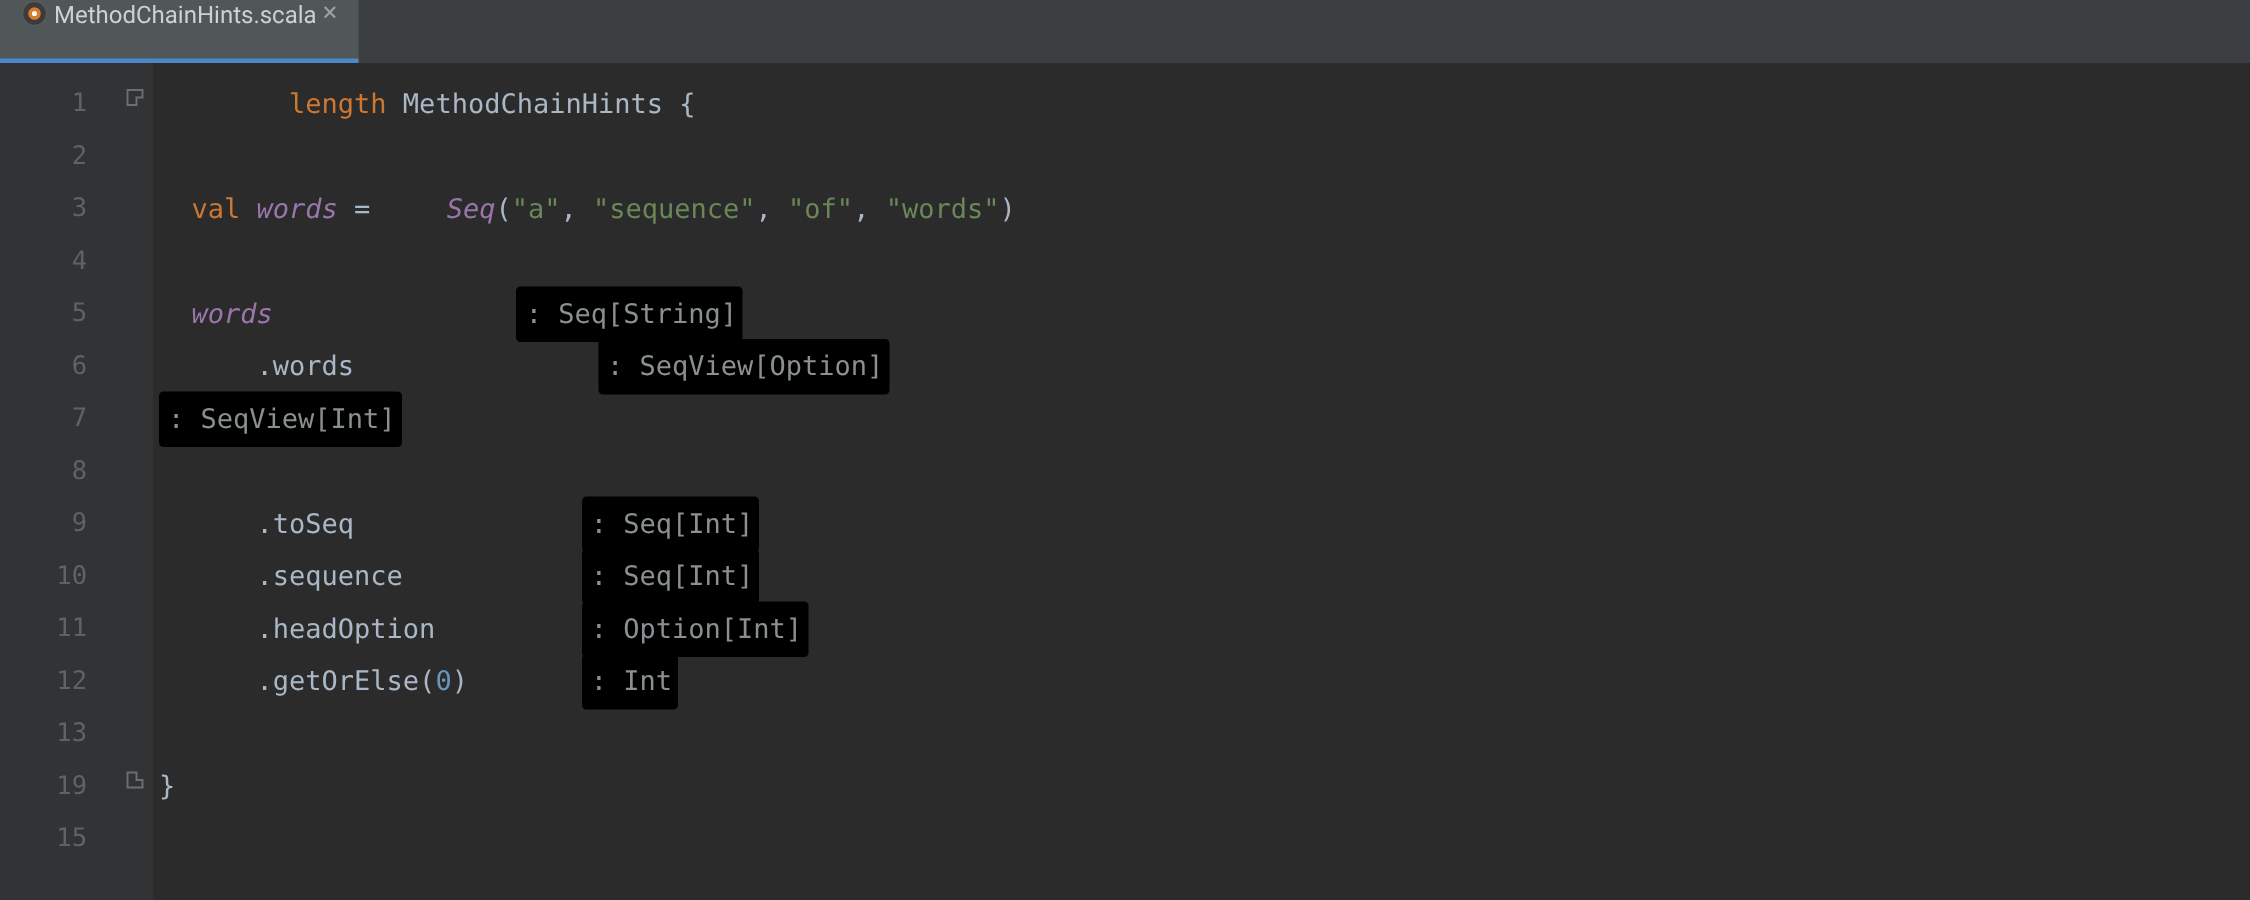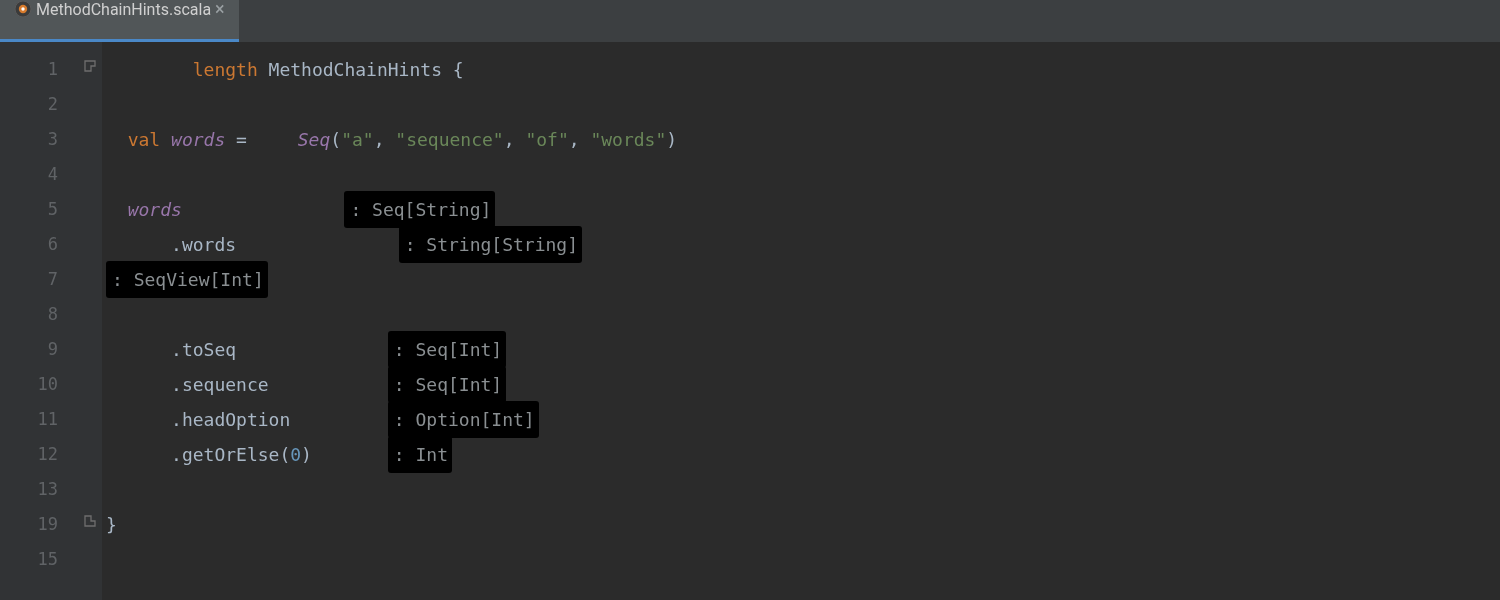--- a/index.html
+++ b/index.html
@@ -179,21 +179,21 @@
       <span class="src">  <span class="kw">val</span> <span class="decl">words</span> <span class="punc">=</span> <span class="func">Seq</span><span class="punc">(</span><span class="str">"a"</span><span class="punc">, </span><span class="str">"sequence"</span><span class="punc">, </span><span class="str">"of"</span><span class="punc">, </span><span class="str">"words"</span><span class="punc">)</span></span>
     </div>
 
     <div class="line"></div>
 
     <div class="line">
       <span class="src">  <span class="ref">words</span><span>               </span></span><span class="hint">: Seq[String]</span>
     </div>
 
     <div class="line">
-      <span class="src">  <span>    </span><span class="call">.words</span><span>               </span></span><span class="hint">: String[String]</span>
+      <span class="src">  <span>    </span><span class="call">.words</span><span>               </span></span><span class="hint">: SeqView[Option]</span>
     </div>
 
     <div class="line">
       <span class="hint">: SeqView[Int]</span>
     </div>
 
     <div class="line">
       
     </div>
 

